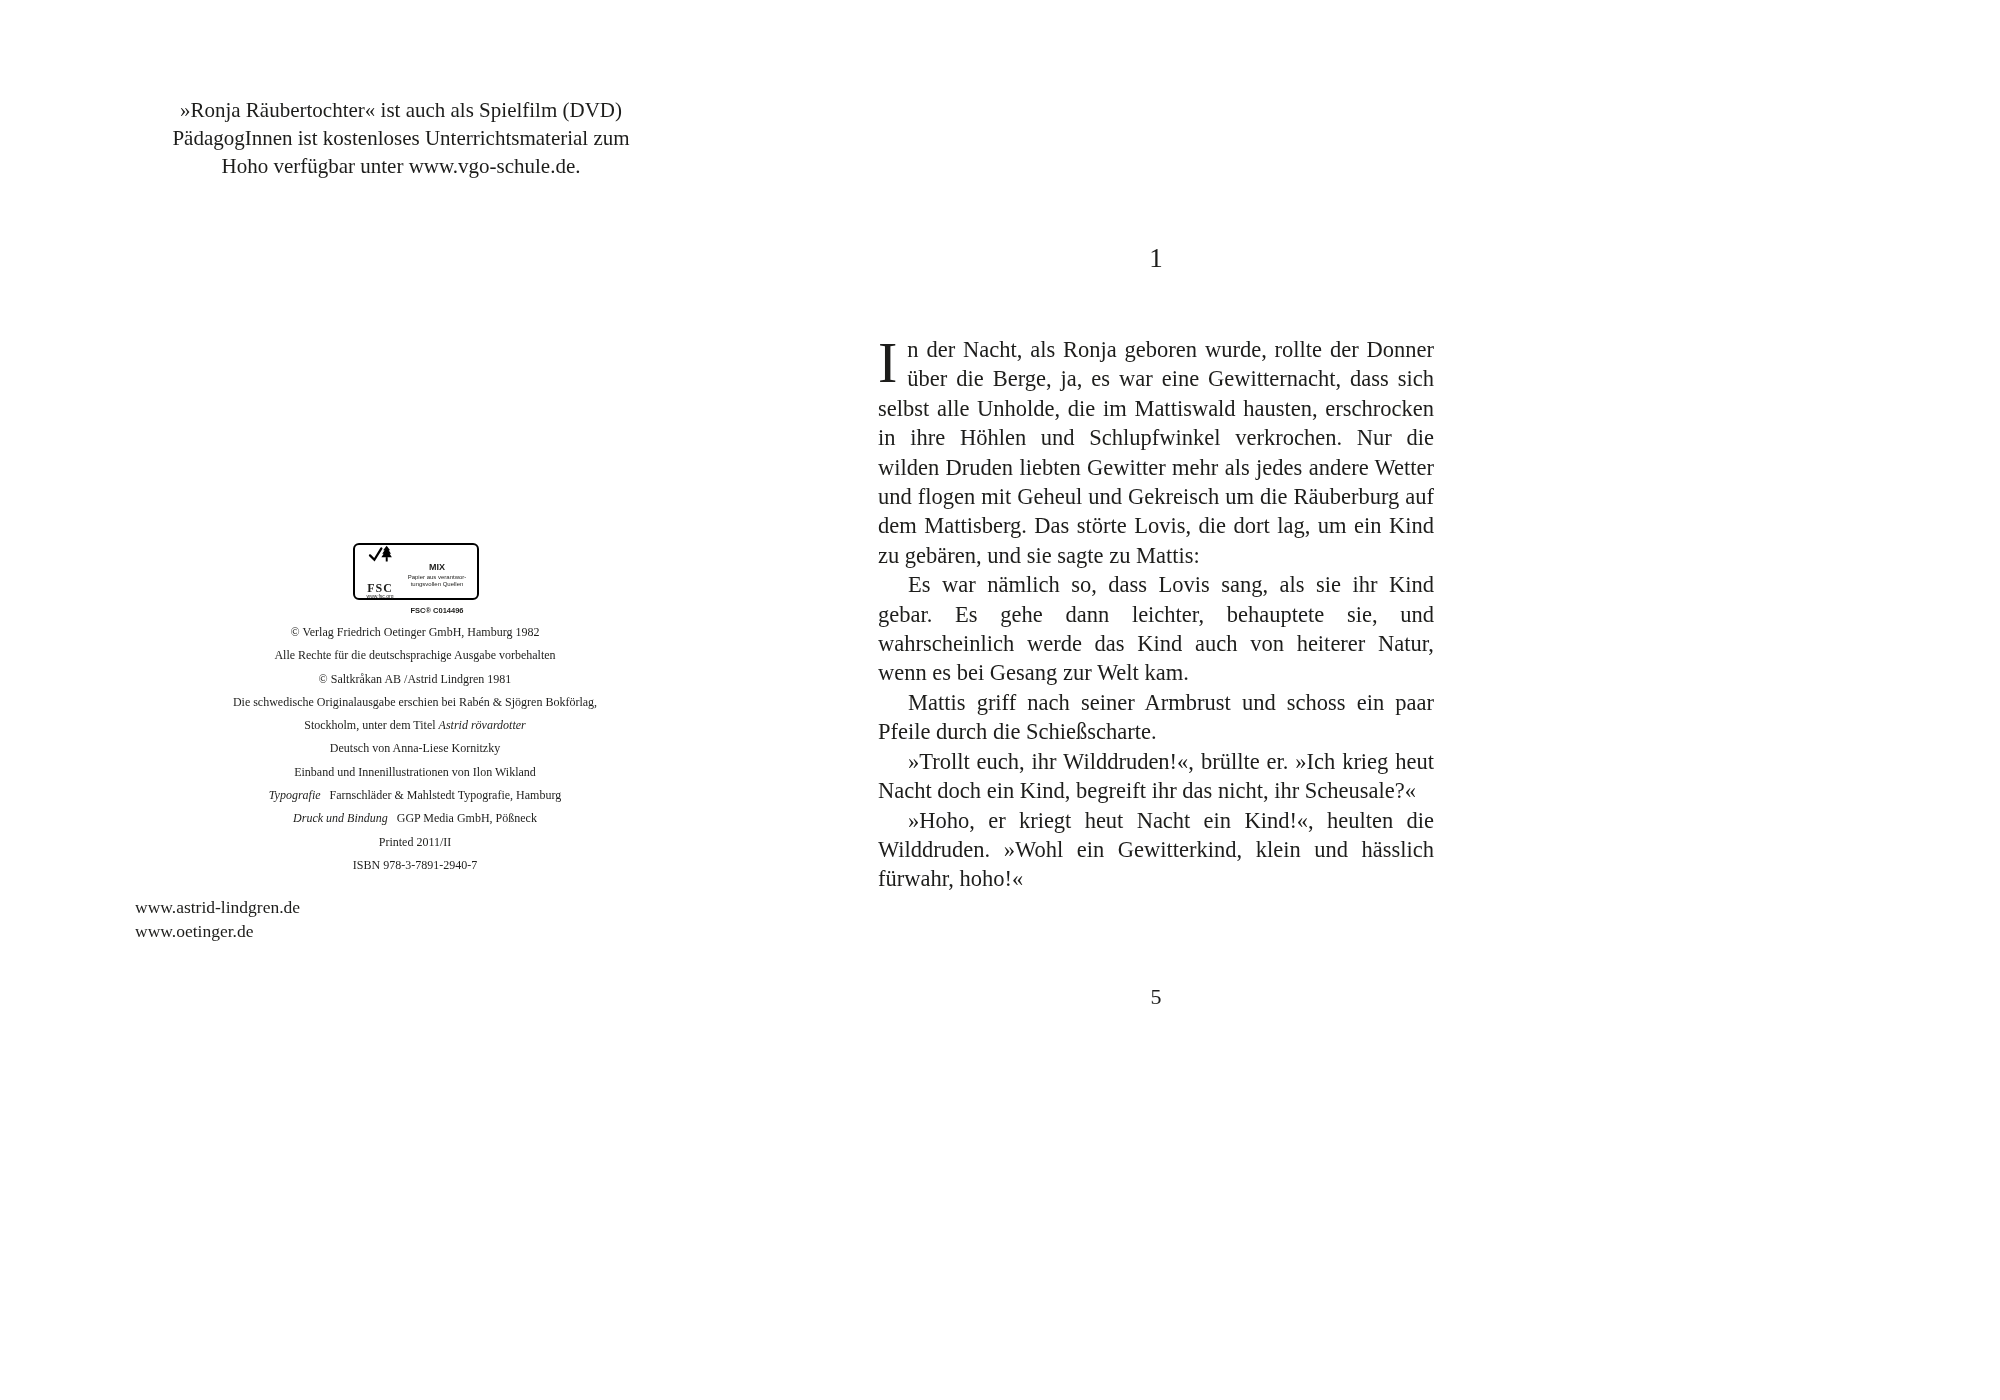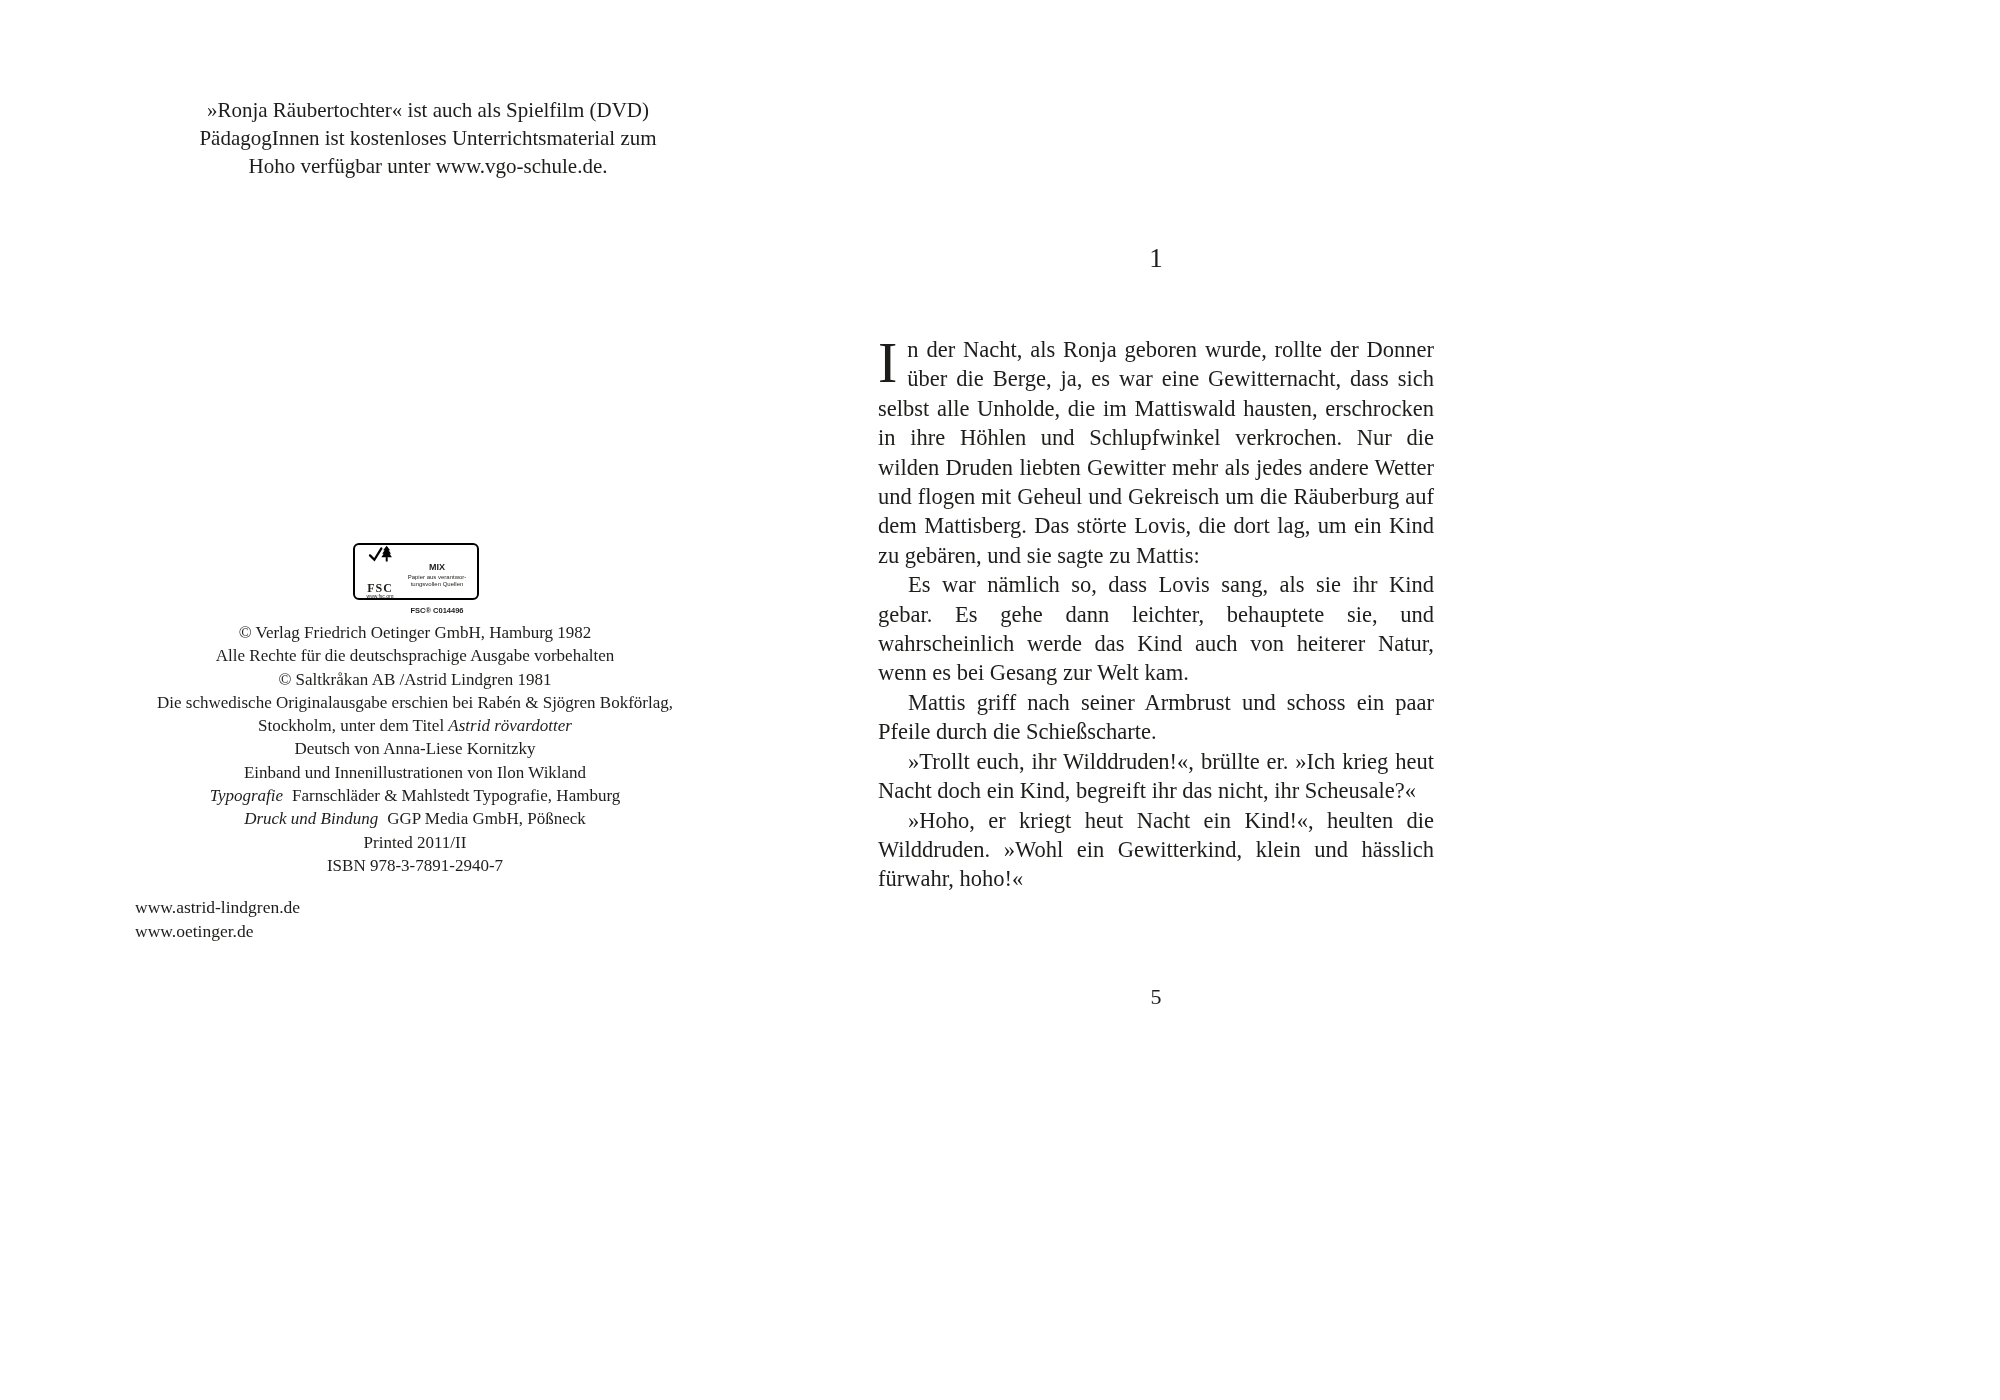--- a/index.html
+++ b/index.html
@@ -17,21 +17,21 @@
   }
 
   
   .left-page {
     position: absolute;
     left: 0; top: 0;
     width: 1000px; height: 1400px;
   }
   .top-note {
     position: absolute;
-    top: 96px; left: 148px;
+    top: 96px; left: 121px;
     width: 560px;
     text-align: center;
     font-size: 21px;
     line-height: 28px;
   }
 
   
   .fsc-box {
     position: absolute;
     top: 543px; left: 353px;
@@ -87,21 +87,21 @@
     font-size: 7.5px;
     margin-top: 19px;
   }
 
   
   .imprint {
     position: absolute;
     top: 621px; left: 120px;
     width: 590px;
     text-align: center;
-    font-size: 17px;
+    font-size: 12px;
     line-height: 23.3px;
   }
   .imprint .it {
     font-style: italic;
   }
   .imprint .label-gap {
     margin-right: 9px;
   }
   .links {
     position: absolute;

